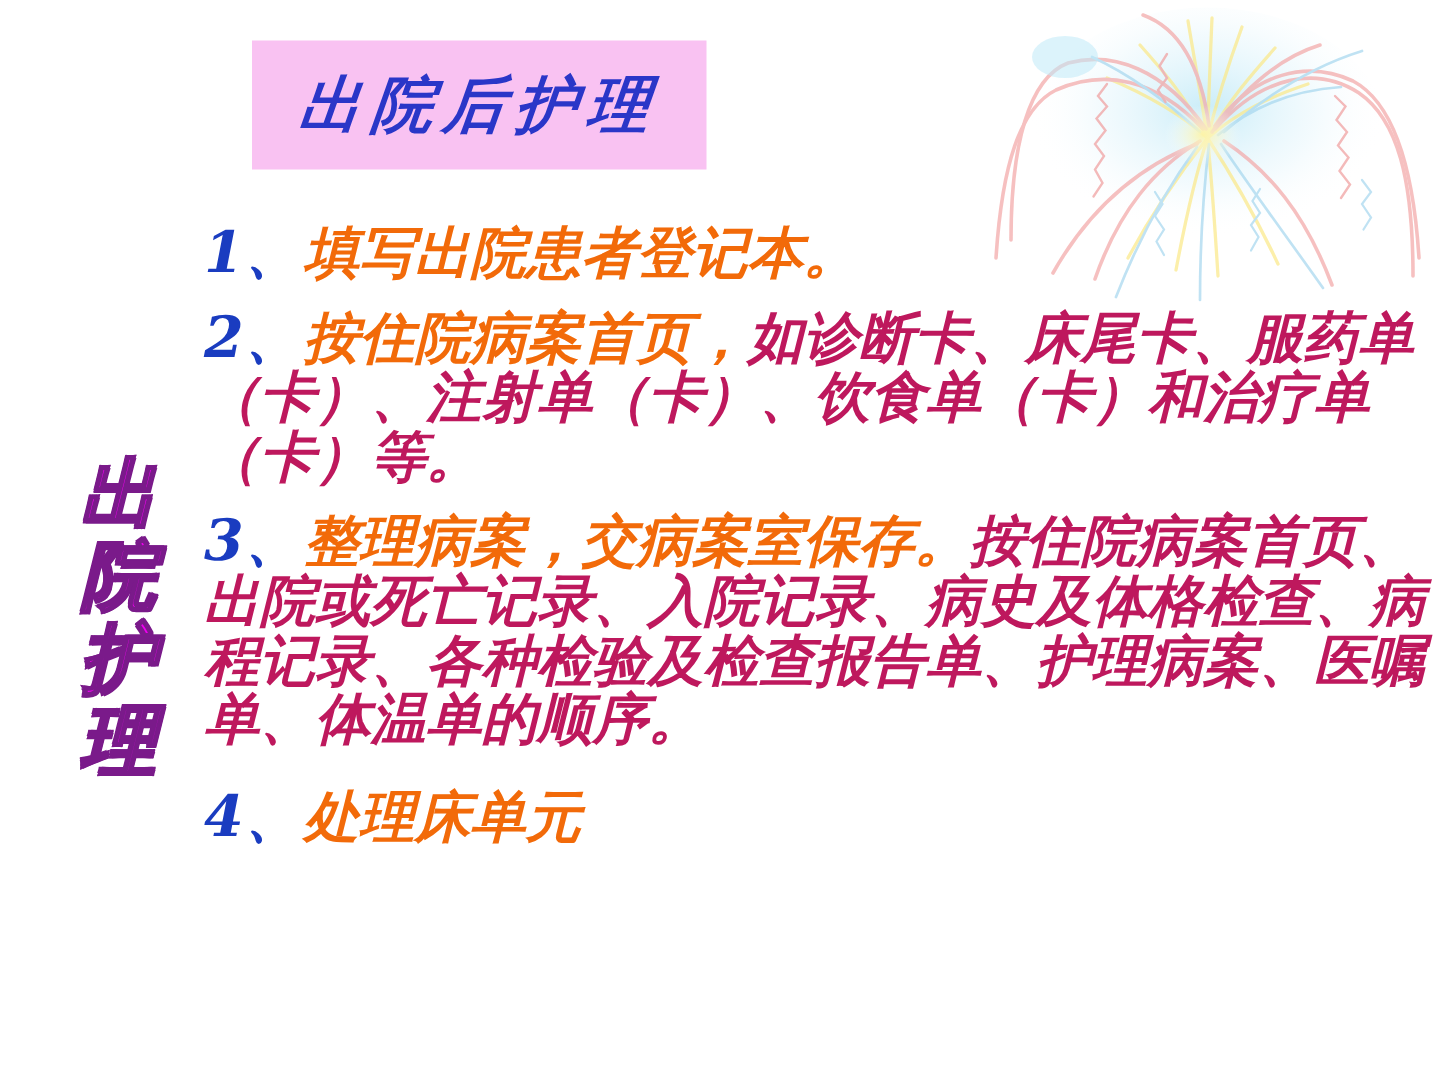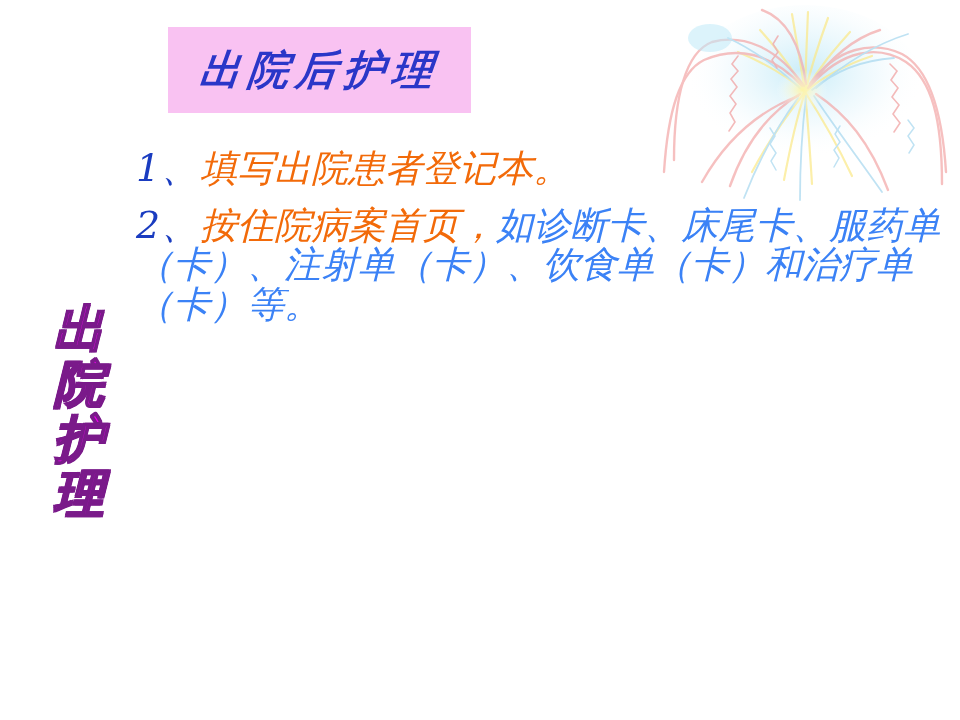--- a/index.html
+++ b/index.html
@@ -83,36 +83,36 @@
   .content {
     position: absolute;
     left: 136px;
     top: 148px;
     width: 816px;
   }
   .item {
     margin: 0 0 10px 0;
     line-height: 1.07;
     font-family: "DejaVu Serif", "Liberation Serif", serif;
-    font-weight: normal;
+    font-weight: bold;
     font-style: italic;
     font-size: 37px;
     color: #1a3cc0;
     text-indent: 0;
   }
   .item .num {
     color: #1a3cc0;
     font-size: 38px;
     letter-spacing: 1px;
   }
   .item .hl {
     color: #f26a09;
   }
   .item .rest {
-    color: #3b82f6;
+    color: #be185d;
     margin-top: 29px;
   }
   .item-2 { margin-top: 16px; }
   .item-3 { margin-top: 16px; }
   .item-4 { margin-top: 24px; }
 </style>
 </head>
 <body>
 
 <div id="slide">
@@ -196,17 +196,23 @@
   <div class="content">
 
     <p class="item item-1">
       <span class="num">1、</span><span class="hl">填写出院患者登记本。</span><span class="rest"></span>
     </p>
 
     <p class="item item-2">
       <span class="num">2、</span><span class="hl">按住院病案首页，</span><span class="rest">如诊断卡、床尾卡、服药单（卡）、注射单（卡）、饮食单（卡）和治疗单（卡）等。</span>
     </p>
 
-
+    <p class="item item-3">
+      <span class="num">3、</span><span class="hl">整理病案，交病案室保存。</span><span class="rest">按住院病案首页、出院或死亡记录、入院记录、病史及体格检查、病程记录、各种检验及检查报告单、护理病案、医嘱单、体温单的顺序。</span>
+    </p>
+
+    <p class="item item-4">
+      <span class="num">4、</span><span class="hl">处理床单元</span><span class="rest"></span>
+    </p>
 
   </div>
 
 </div>
 
 </body></html>

